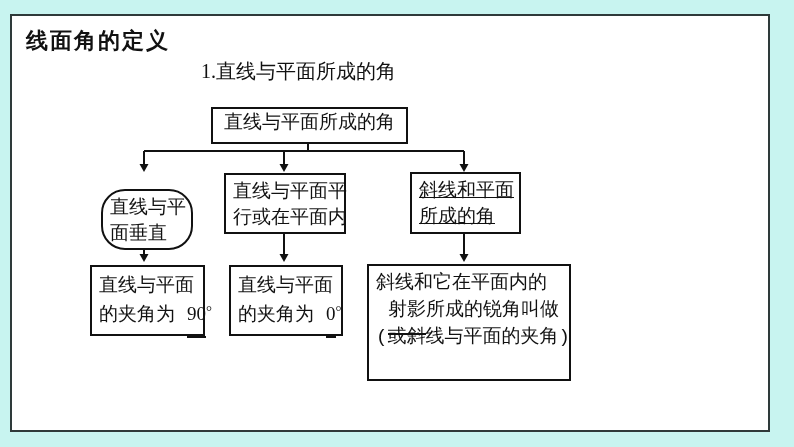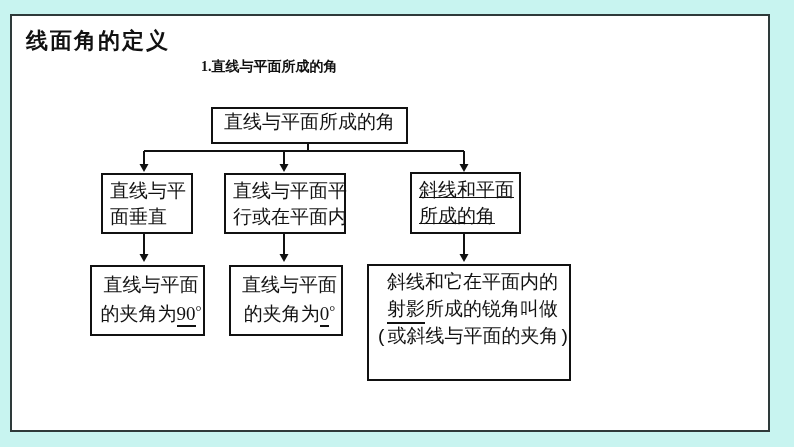--- a/index.html
+++ b/index.html
@@ -24,50 +24,51 @@
     left: 14px; top: 10px;
     font-size: 22px;
     font-weight: bold;
     color: #111;
     letter-spacing: 2px;
     white-space: nowrap;
   }
   .subtitle {
     position: absolute;
     left: 189px; top: 42px;
-    font-size: 14px;
-    font-weight: bold;
+    font-size: 20px;
+    font-weight: normal;
     color: #111;
     white-space: nowrap;
   }
   .box {
     position: absolute;
     border: 2px solid #111;
     box-sizing: border-box;
     color: #111;
     font-size: 19px;
     background: #fff;
   }
   .root-box {
     left: 199px; top: 91px;
     width: 197px; height: 37px;
     display: flex; justify-content: center;
     white-space: nowrap;
   }
   .branch { line-height: 26px; padding: 3px 0 0 7px; }
-  .branch-1 { left: 89px;  top: 157px; width: 92px;  height: 61px; }
+  .branch-1 { left: 89px;  top: 173px; width: 92px;  height: 61px; border-radius: 24px; }
   .branch-2 { left: 212px; top: 157px; width: 122px; height: 61px; }
   .branch-3 { left: 398px; top: 156px; width: 111px; height: 62px; text-decoration: underline; }
-  .outcome { line-height: 27px; padding: 4px 0 0 7px; text-align: center; }
+  .outcome { line-height: 27px; padding: 4px 0 0 7px; }
   .outcome-1 { left: 78px;  top: 249px; width: 115px; height: 71px; }
   .outcome-2 { left: 217px; top: 249px; width: 114px; height: 71px; }
   .outcome-3 { left: 355px; top: 248px; width: 204px; height: 117px; font-family: Liberation Mono, monospace; }
   .ul {
     border-bottom: 2px solid #111;
-    padding-bottom: 1px;
+    padding-bottom: 12px;
+    margin-left: 12px;
   }
   .deg { font-size: 15px; vertical-align: 4px; }
   .connectors {
     position: absolute;
     left: 0; top: 0;
     pointer-events: none;
   }
   .line-row { white-space: nowrap; }
 </style>
 </head>

